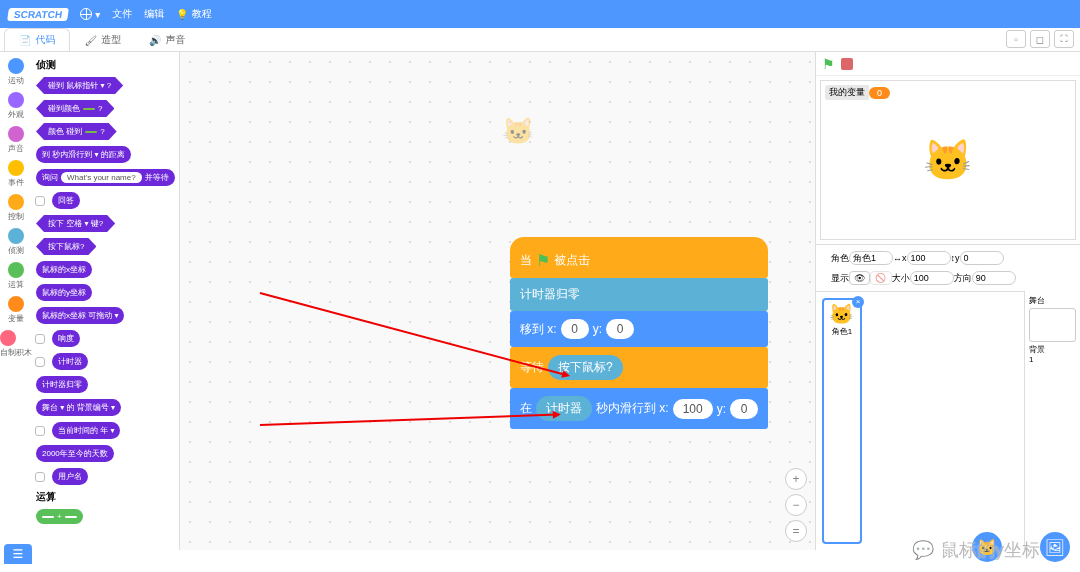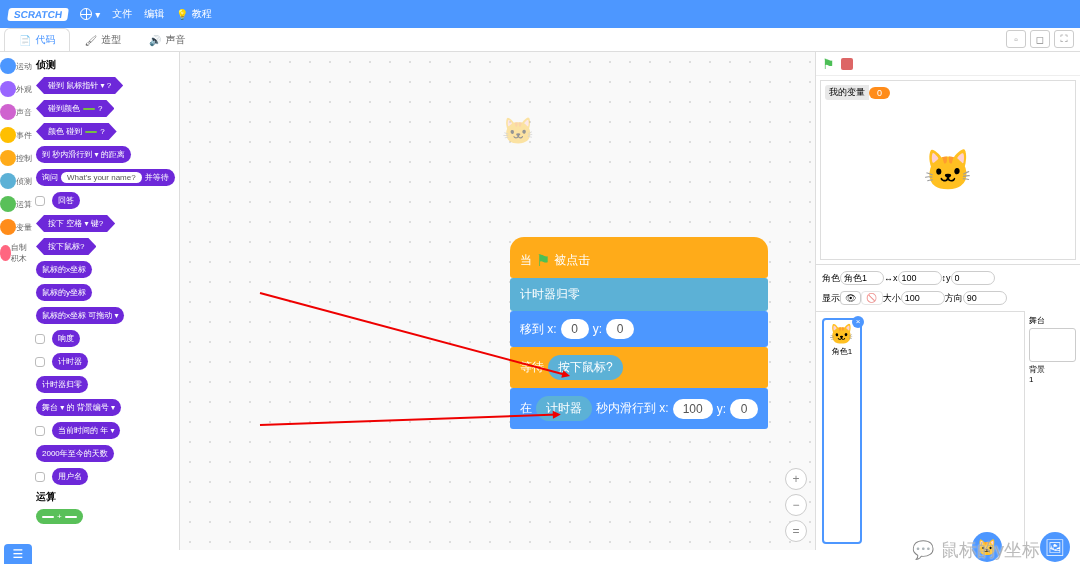--- a/index.html
+++ b/index.html
@@ -15,21 +15,21 @@
 
 
 .tabs-row { display:flex; align-items:flex-end; height:24px; border-bottom:1px solid #ddd; padding:0 4px;}
 .tab { padding:4px 14px; font-size:10px; color:#666; border-top-left-radius:6px; border-top-right-radius:6px; cursor:pointer; display:flex; gap:4px; align-items:center;}
 .tab.active { background:#fff; color:#4d97ff; border:1px solid #ddd; border-bottom:none; }
 
 
 .main { display:flex; height:498px; }
 .left-col { width:180px; display:flex; border-right:1px solid #ddd;}
 .cat-col { width:32px; display:flex; flex-direction:column; align-items:center; padding-top:6px; gap:6px; background:#fff;}
-.catbtn { display:flex; flex-direction:row; align-items:center; font-size:8px; color:#666; cursor:pointer;}
+.catbtn { display:flex; flex-direction:column; align-items:flex-start; font-size:8px; color:#666; cursor:pointer;}
 .cat-dot { width:16px; height:16px; border-radius:50%; margin-bottom:1px;}
 .palette { flex:1; overflow:auto; padding:4px 0; font-size:8px; }
 .palette-title{ font-size:10px; padding:2px 4px; font-weight:bold;}
 .block { border-radius:10px; padding:3px 6px; margin:3px 4px; color:#fff; font-size:8px; display:inline-flex; align-items:center; gap:3px; white-space:nowrap;}
 .sensing { background:#6d28d9; }
 .operator { background:#59c059; }
 .reporter { border-radius:16px; }
 .hexagon { clip-path: polygon(8px 0, calc(100% - 8px) 0, 100% 50%, calc(100% - 8px) 100%, 8px 100%, 0 50%); border-radius:0; padding:3px 12px;}
 .oval-input{ background:#fff; color:#555; padding:1px 6px; border-radius:10px; font-size:8px;}
 .dark-hole{ background:rgba(0,0,0,.2); padding:1px 6px; border-radius:10px;}
@@ -51,27 +51,27 @@
 
 
 .arrow{ position:absolute; height:2px; background:#e00; transform-origin:left center;}
 .arrow:after{content:"";position:absolute;right:-7px;top:-3px;border:4px solid transparent;border-left:8px solid #e00;}
 
 
 .right-col{ width:265px; display:flex; flex-direction:column; border-left:1px solid #ddd;}
 .stage-controls{ height:24px; display:flex; align-items:center; padding:0 6px; gap:6px; border-bottom:1px solid #eee;}
 .green-flag{ color:#4cbf56; font-size:14px;}
 .stop-sign{ width:12px; height:12px; background:#d66; border-radius:2px;}
-.stage-box{ height:180px; border:1px solid #ddd; margin:4px; position:relative; background:#fff;}
+.stage-box{ height:160px; border:1px solid #ddd; margin:4px; position:relative; background:#fff;}
 .cat-sprite{ position:absolute; left:50%; top:50%; transform:translate(-50%,-50%); font-size:40px;}
 .var-monitor{ position:absolute; top:4px; left:4px; font-size:9px; display:flex; align-items:center;}
 .var-monitor .vm-label{ background:#e8e8e8; padding:1px 4px; border-radius:3px 0 0 3px;}
 .var-monitor .vm-val{ background:#ff8c1a; color:#fff; padding:1px 8px; border-radius:8px;}
 .sprite-info{ border-top:1px solid #ddd; padding:6px; font-size:9px; display:flex; flex-direction:column; gap:6px;}
-.info-row{ display:flex; align-items:center; gap:0;}
+.info-row{ display:flex; align-items:center; gap:0;margin-left:9px;}
 .info-row input{ width:44px; font-size:9px; padding:1px 3px; border:1px solid #ccc; border-radius:8px;}
 .sprite-list{ flex:1; border-top:1px solid #ddd; padding:6px; display:flex; gap:6px;}
 .sprite-card{ width:40px; border:2px solid #4d97ff; border-radius:4px; text-align:center; font-size:8px; padding:2px; position:relative;}
 .sprite-card .x{ position:absolute; top:-4px; right:-4px; width:12px; height:12px; background:#4d97ff; color:#fff; border-radius:50%; font-size:8px; line-height:12px;}
 .stage-thumb-col{ width:56px; border-left:1px solid #ddd; padding:4px; font-size:8px;}
 .right-lower{ display:flex; flex:1;}
 
 
 .fab{ width:30px; height:30px; border-radius:50%; background:#4d97ff; color:#fff; display:flex; align-items:center; justify-content:center; position:absolute; bottom:10px;}
 .backpack{ position:absolute; left:4px; bottom:8px; background:#4d97ff; color:#fff; width:28px; height:20px; border-radius:4px 4px 0 0; font-size:12px; text-align:center; line-height:20px;}

